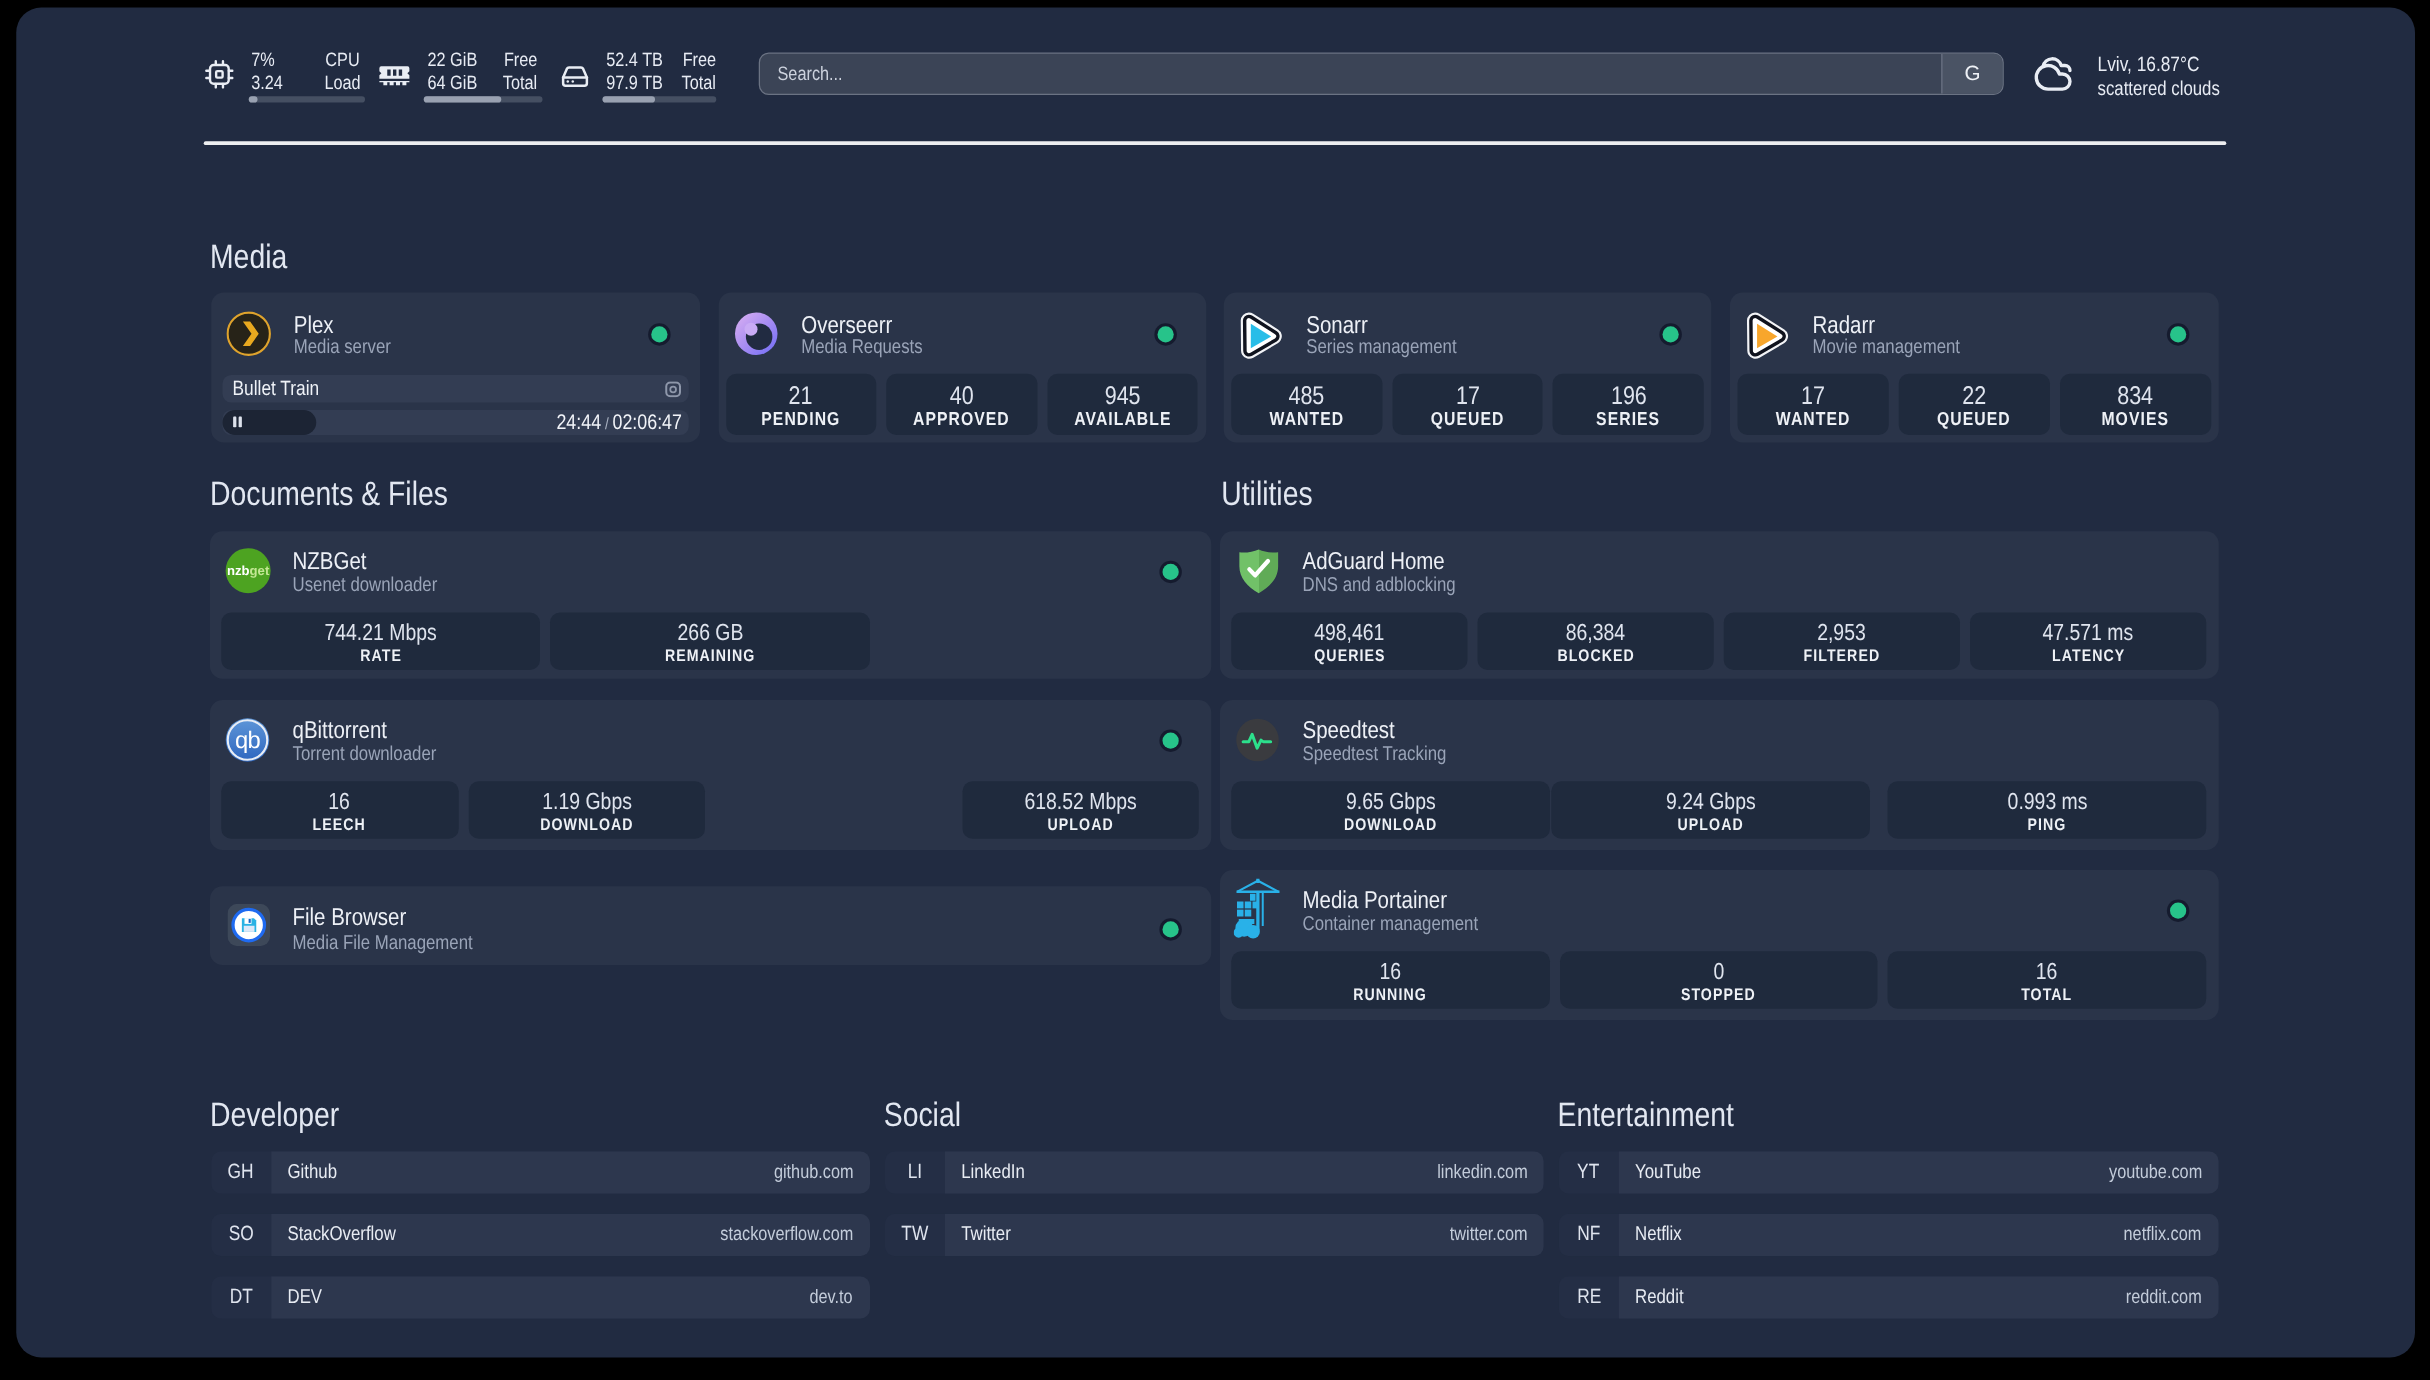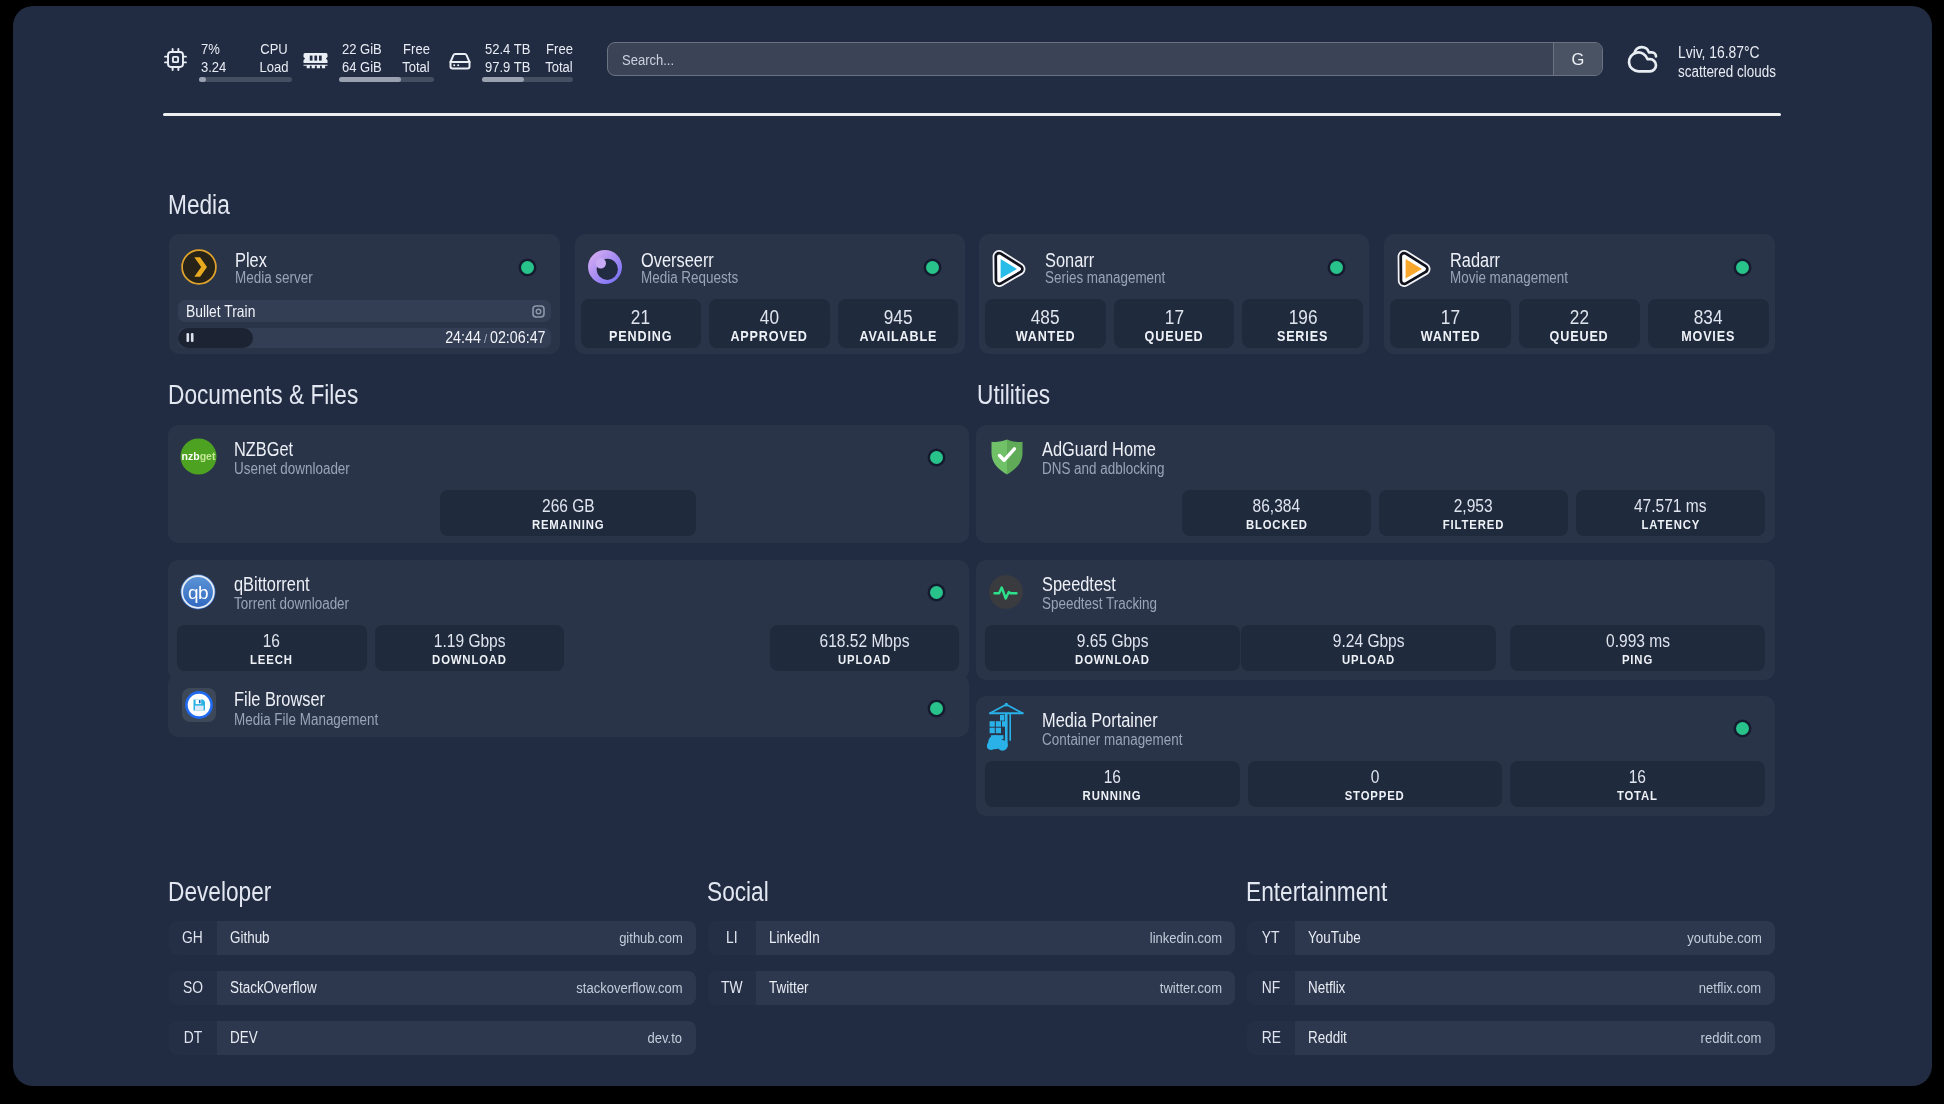--- a/index.html
+++ b/index.html
@@ -193,20 +193,24 @@
     </div>
   </div>
 <div class="card" style="left:168px;top:425px;width:801px;height:118px">
     <svg class="abs" style="left:12px;top:13px" width="37" height="37" viewBox="0 0 37 37">
       <circle cx="18.5" cy="18.5" r="18" fill="#4da321"></circle>
 <text x="18.5" y="22.4" font-family="Liberation Sans,sans-serif" font-size="10.5" font-weight="700" fill="#ffffff" text-anchor="middle">nzb<tspan fill="#c3e794">get</tspan></text>
     </svg>
     <div class="title" style="left:66px;top:11.5px"><span style="display:inline-block;transform:scaleX(0.84);transform-origin:0 50%;white-space:nowrap">NZBGet</span></div>
     <div class="sub" style="left:66px;top:32.5px"><span style="display:inline-block;transform:scaleX(0.84);transform-origin:0 50%;white-space:nowrap">Usenet downloader</span></div>
     <div class="dot" style="right:26px;top:25.5px"></div>
+    <div class="stat " style="left:9.0px;width:255.3px;top:65px">
+      <div class="v"><span style="display:inline-block;transform:scaleX(0.84);transform-origin:50% 50%;white-space:nowrap">744.21 Mbps</span></div>
+      <div class="l"><span style="display:inline-block;transform:scaleX(0.84);transform-origin:50% 50%;white-space:nowrap">RATE</span></div>
+    </div>
     <div class="stat " style="left:272.3px;width:255.3px;top:65px">
       <div class="v"><span style="display:inline-block;transform:scaleX(0.84);transform-origin:50% 50%;white-space:nowrap">266 GB</span></div>
       <div class="l"><span style="display:inline-block;transform:scaleX(0.84);transform-origin:50% 50%;white-space:nowrap">REMAINING</span></div>
     </div>
   </div>
 <div class="card" style="left:168px;top:560px;width:801px;height:120px">
     <svg class="abs" style="left:12px;top:14px" width="36" height="36" viewBox="0 0 36 36">
       <defs>
         <linearGradient id="qb" x1="0" y1="0" x2="0" y2="1">
 <stop offset="0" stop-color="#5e96d8"></stop>
@@ -226,21 +230,21 @@
     </div>
     <div class="stat " style="left:206.5px;width:189.5px;top:65px">
       <div class="v"><span style="display:inline-block;transform:scaleX(0.84);transform-origin:50% 50%;white-space:nowrap">1.19 Gbps</span></div>
       <div class="l"><span style="display:inline-block;transform:scaleX(0.84);transform-origin:50% 50%;white-space:nowrap">DOWNLOAD</span></div>
     </div>
     <div class="stat " style="left:601.5px;width:189.5px;top:65px">
       <div class="v"><span style="display:inline-block;transform:scaleX(0.84);transform-origin:50% 50%;white-space:nowrap">618.52 Mbps</span></div>
       <div class="l"><span style="display:inline-block;transform:scaleX(0.84);transform-origin:50% 50%;white-space:nowrap">UPLOAD</span></div>
     </div>
   </div>
-<div class="card" style="left:168px;top:674px;width:801px;height:63px">
+<div class="card" style="left:168px;top:709px;width:801px;height:63px">
     <svg class="abs" style="left:14px;top:14px" width="34" height="34" viewBox="0 0 34 34">
       <rect width="34" height="34" rx="8" fill="#3d4859"></rect>
 <circle cx="17" cy="17" r="12.6" fill="#ffffff"></circle>
       <circle cx="17" cy="17" r="12.6" fill="none" stroke="#1f6af0" stroke-width="2.6"></circle>
 <path d="M11.5 11.5 h9.6 l1.9 1.9 v9.1 h-11.5 Z" fill="#29b2e4"></path>
 <rect x="13.6" y="11.5" width="5.6" height="4.6" fill="#ffffff"></rect>
       <rect x="16.9" y="12.1" width="1.7" height="3.2" fill="#1565c8"></rect>
 <rect x="13" y="17.6" width="8.6" height="4.9" fill="#dce8f8"></rect>
     </svg>
     <div class="title" style="left:66px;top:13px"><span style="display:inline-block;transform:scaleX(0.84);transform-origin:0 50%;white-space:nowrap">File Browser</span></div>
@@ -255,20 +259,24 @@
           <stop offset=".5" stop-color="#71c168"></stop>
           <stop offset=".5" stop-color="#60ab57"></stop>
           <stop offset="1" stop-color="#60ab57"></stop>
         </linearGradient>
       </defs>
 <path d="M18 1.5 C13.5 3.4 7.5 4.5 2.5 3.8 V15 c0 9.5 6.5 16.5 15.5 21.5 9-5 15.5-12 15.5-21.5 V3.8 C28.5 4.5 22.5 3.4 18 1.5 Z" fill="url(#ag)"></path>
 <path d="M10.5 17.5 15.1 22.3 25.4 10.8" fill="none" stroke="#ffffff" stroke-width="3.4" stroke-linecap="round" stroke-linejoin="round"></path>
     </svg>
     <div class="title" style="left:66px;top:11.5px"><span style="display:inline-block;transform:scaleX(0.84);transform-origin:0 50%;white-space:nowrap">AdGuard Home</span></div>
     <div class="sub" style="left:66px;top:32.5px"><span style="display:inline-block;transform:scaleX(0.84);transform-origin:0 50%;white-space:nowrap">DNS and adblocking</span></div>
+    <div class="stat " style="left:9.0px;width:189.0px;top:65px">
+      <div class="v"><span style="display:inline-block;transform:scaleX(0.84);transform-origin:50% 50%;white-space:nowrap">498,461</span></div>
+      <div class="l"><span style="display:inline-block;transform:scaleX(0.84);transform-origin:50% 50%;white-space:nowrap">QUERIES</span></div>
+    </div>
     <div class="stat " style="left:206.0px;width:189.0px;top:65px">
       <div class="v"><span style="display:inline-block;transform:scaleX(0.84);transform-origin:50% 50%;white-space:nowrap">86,384</span></div>
       <div class="l"><span style="display:inline-block;transform:scaleX(0.84);transform-origin:50% 50%;white-space:nowrap">BLOCKED</span></div>
     </div>
     <div class="stat " style="left:403.0px;width:189.0px;top:65px">
       <div class="v"><span style="display:inline-block;transform:scaleX(0.84);transform-origin:50% 50%;white-space:nowrap">2,953</span></div>
       <div class="l"><span style="display:inline-block;transform:scaleX(0.84);transform-origin:50% 50%;white-space:nowrap">FILTERED</span></div>
     </div>
     <div class="stat " style="left:600.0px;width:189.0px;top:65px">
       <div class="v"><span style="display:inline-block;transform:scaleX(0.84);transform-origin:50% 50%;white-space:nowrap">47.571 ms</span></div>

